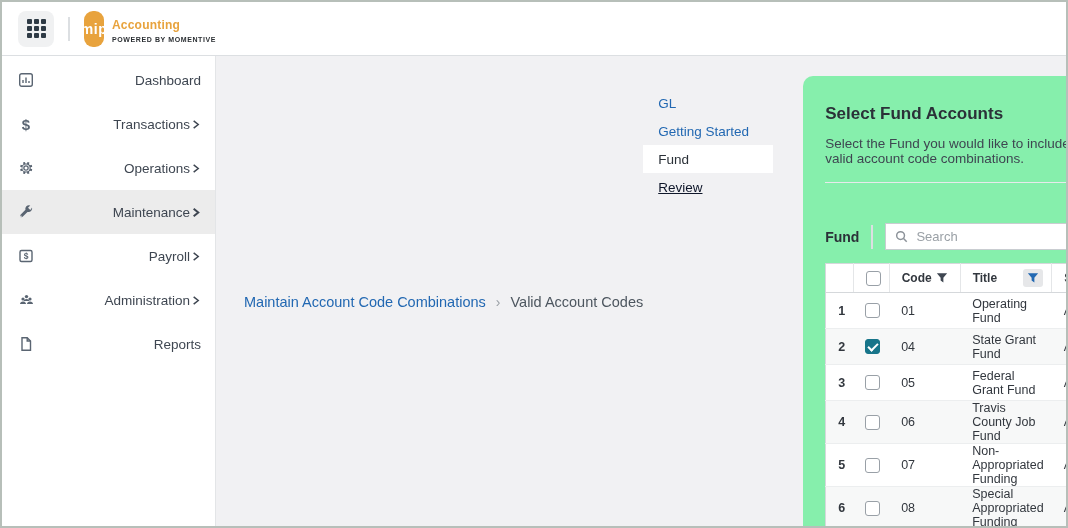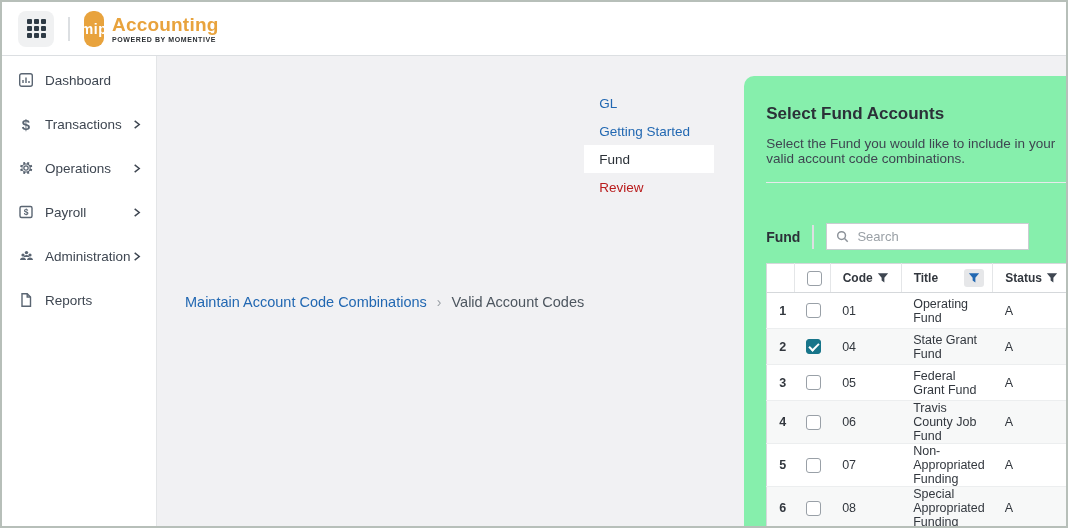--- a/index.html
+++ b/index.html
@@ -25,28 +25,28 @@
   }
   .grid9 { display: grid; grid-template-columns: repeat(3, 5px); grid-gap: 2px; }
   .grid9 span { width: 5px; height: 5px; background: #2e3a45; border-radius: 1px; }
   .top-divider { width: 2px; height: 24px; background: #dcdfe2; margin: 0 14px 0 14px; }
   .mip-badge {
     width: 20px; height: 36px; border-radius: 9px; background: #e8a33d;
     color: #fff; font-weight: bold; font-size: 14px;
     display: flex; align-items: center; justify-content: center; letter-spacing: .5px;
   }
   .brand-text { margin-left: 8px; display: flex; flex-direction: column; justify-content: center; }
-  .brand-title { color: #e8a33d; font-size: 19px; font-weight: bold; letter-spacing: .2px; line-height: 20px; }
+  .brand-title { color: #e8a33d; font-size: 12px; font-weight: bold; letter-spacing: .2px; line-height: 20px; }
   .brand-tag { color: #2b2f33; font-size: 7px; font-weight: bold; letter-spacing: .6px; margin-top: 1px; }
 
   
   .body-row { flex: 1; display: flex; min-height: 0; }
 
   
-  .sidebar { width: 155px; background: #fff; border-right: 1px solid #e3e5e7; padding-top: 2px; flex: 0 0 auto; }
+  .sidebar { width: 214px; background: #fff; border-right: 1px solid #e3e5e7; padding-top: 2px; flex: 0 0 auto; text-align: right; }
   .side-item {
     height: 44px; display: flex; align-items: center; padding: 0 14px 0 15px;
     font-size: 13.5px; color: #3e4651; cursor: pointer;
   }
   .side-item.active { background: #ececec; }
   .side-item .s-icon { width: 18px; display: flex; justify-content: center; margin-right: 10px; color: #5a6572; }
   .side-item .s-label { flex: 1; }
   .side-item .s-chev { color: #3e4651; display: flex; }
 
   
@@ -56,21 +56,21 @@
   .bc-sep { color: #9aa0a6; margin: 0 10px; font-size: 14px; }
   .bc-current { color: #4d565f; }
 
   .content-row { flex: 1; display: flex; margin-top: 20px; min-height: 0; }
 
   
   .wizard { width: 130px; flex: 0 0 auto; padding-top: 13px; margin-right: 30px; }
   .wz-item { height: 28px; display: flex; align-items: center; padding-left: 15px; font-size: 13.5px; cursor: pointer; }
   .wz-item.link { color: #2268b2; }
   .wz-item.active { background: #fff; color: #2b3138; cursor: default; }
-  .wz-item.disabled { color: #b91c1c; cursor: default; }
+  .wz-item.disabled { color: #0f172a; cursor: default; text-decoration: underline; }
 
   
   .card {
     flex: 1; background: #86efac; border-top-left-radius: 10px;
     padding: 28px 33px 0 22px; overflow: hidden; min-width: 0;
   }
   .card h1 { font-size: 17px; font-weight: bold; color: #2b3138; }
   .card .subtitle { font-size: 13.5px; color: #3e4651; margin-top: 12px; }
   .card hr { border: none; border-top: 1px solid #e8eaec; margin-top: 16px; }
 
@@ -180,20 +180,33 @@
           </svg>
         </span>
         <span class="s-label">Operations</span>
         <span class="s-chev">
           <svg width="11" height="11" viewBox="0 0 12 12" fill="none" stroke="currentColor" stroke-width="1.6">
               <polyline points="4,2 9,6 4,10"></polyline>
             </svg>
         </span>
       </div>
 
+      <div class="side-item active">
+        <span class="s-icon">
+          <svg width="16" height="16" viewBox="0 0 16 16" fill="currentColor">
+            <path d="M13.9 3.1a3.6 3.6 0 0 1-.8 3.9 3.6 3.6 0 0 1-3.6.9l-4.9 4.9a1.45 1.45 0 0 1-2.05-2.05l4.9-4.9a3.6 3.6 0 0 1 .9-3.6 3.6 3.6 0 0 1 3.9-.8L10 3.7l2.3 2.3 1.6-2.3zM3.6 12.4a.7.7 0 1 0 0 .01z"></path>
+          </svg>
+        </span>
+        <span class="s-label">Maintenance</span>
+        <span class="s-chev">
+          <svg width="11" height="11" viewBox="0 0 12 12" fill="none" stroke="currentColor" stroke-width="2.2">
+              <polyline points="4,2 9,6 4,10"></polyline>
+            </svg>
+        </span>
+      </div>
 
       <div class="side-item">
         <span class="s-icon">
           <svg width="16" height="16" viewBox="0 0 16 16" fill="none" stroke="currentColor" stroke-width="1.4">
             <rect x="2" y="2.5" width="12" height="11" rx="1.5"></rect>
             <text x="8" y="11" text-anchor="middle" font-size="8.5" font-weight="bold" stroke="none" fill="currentColor" font-family="Liberation Sans, sans-serif">$</text>
           </svg>
         </span>
         <span class="s-label">Payroll</span>
         <span class="s-chev">

